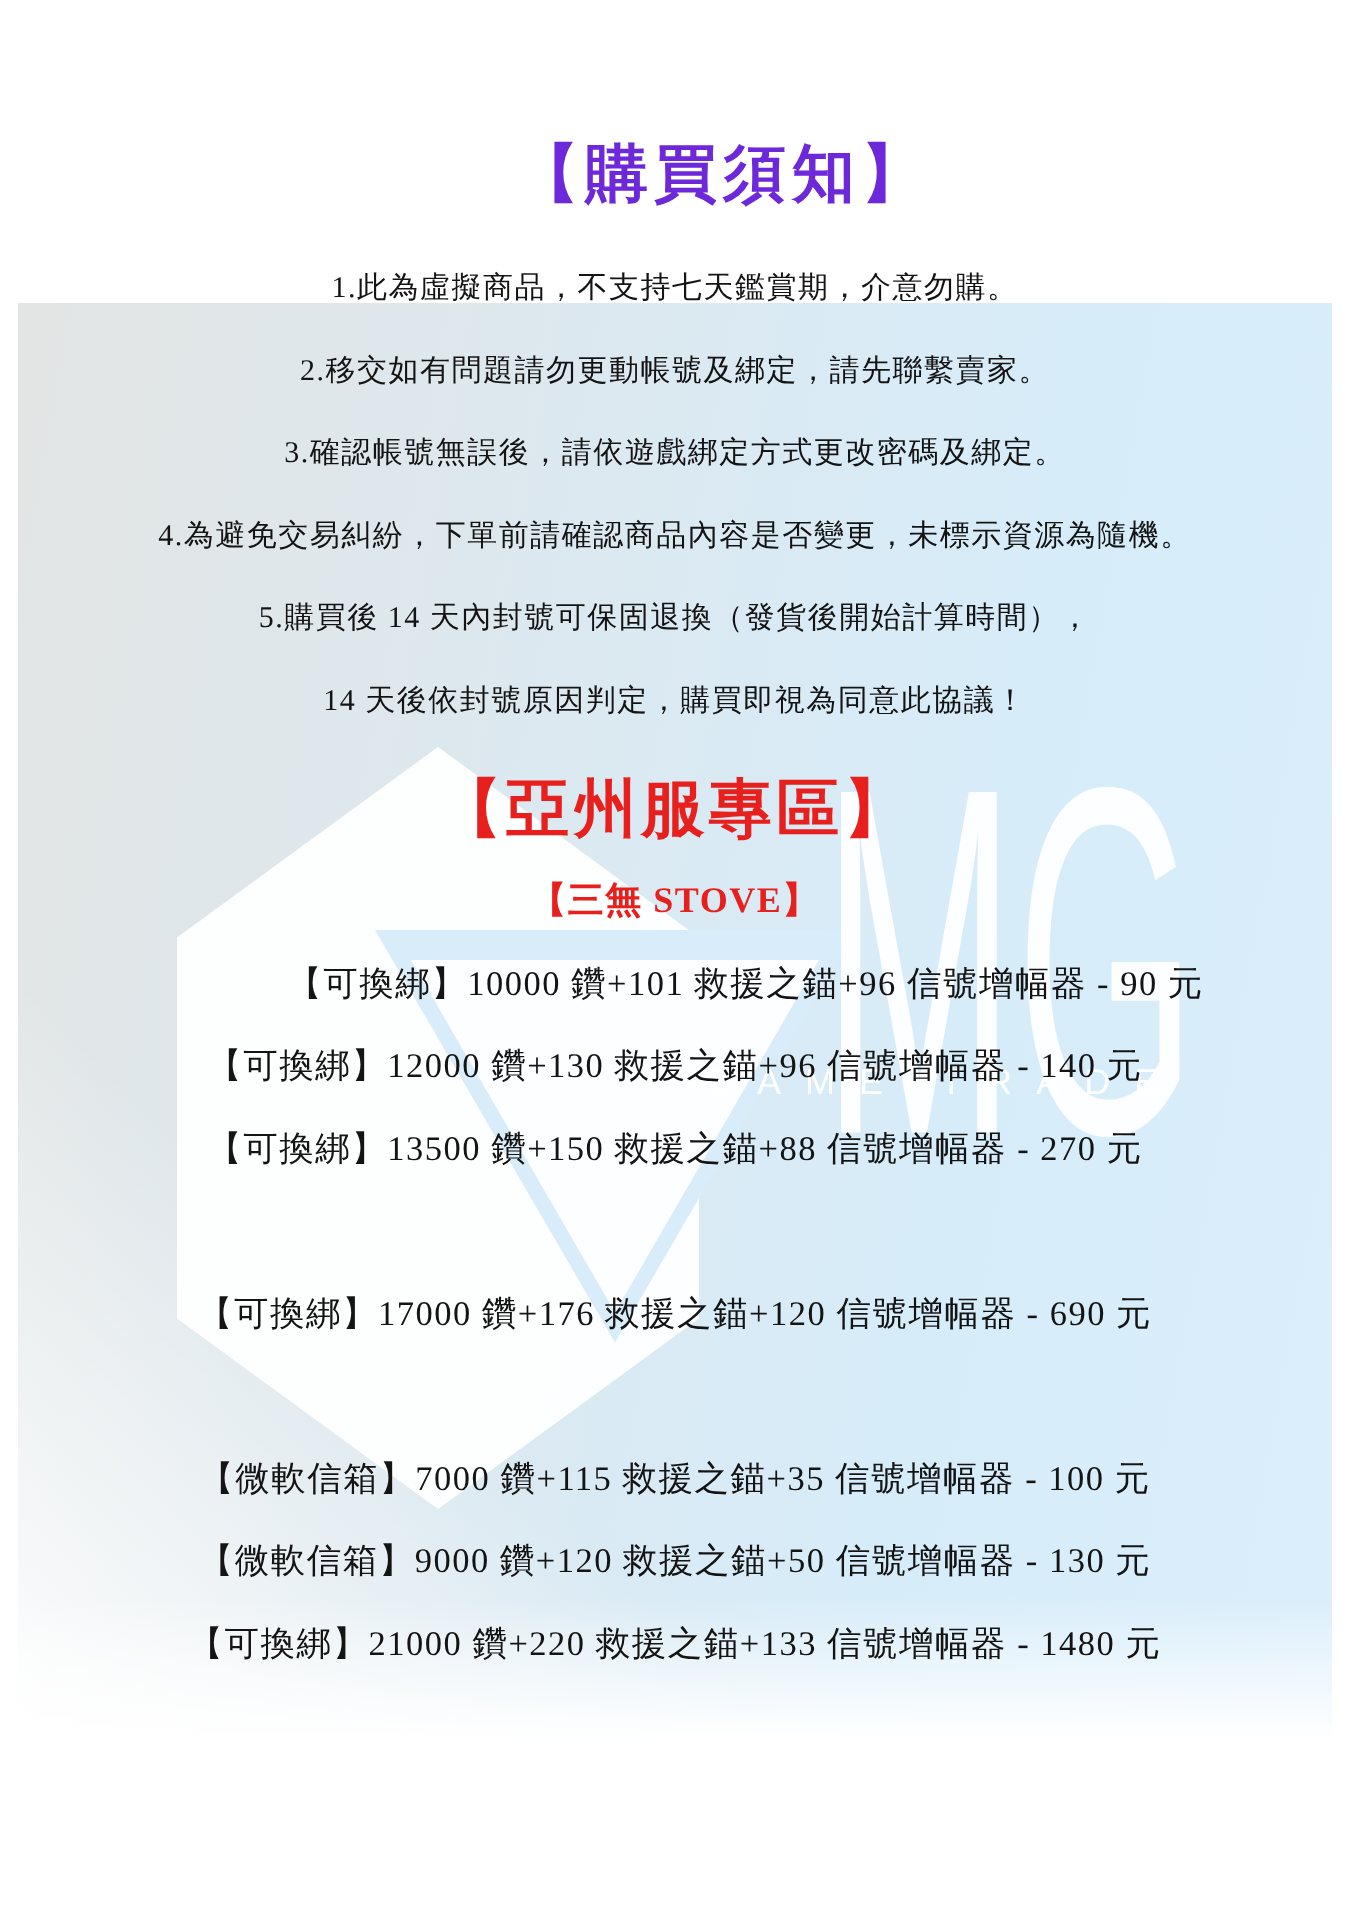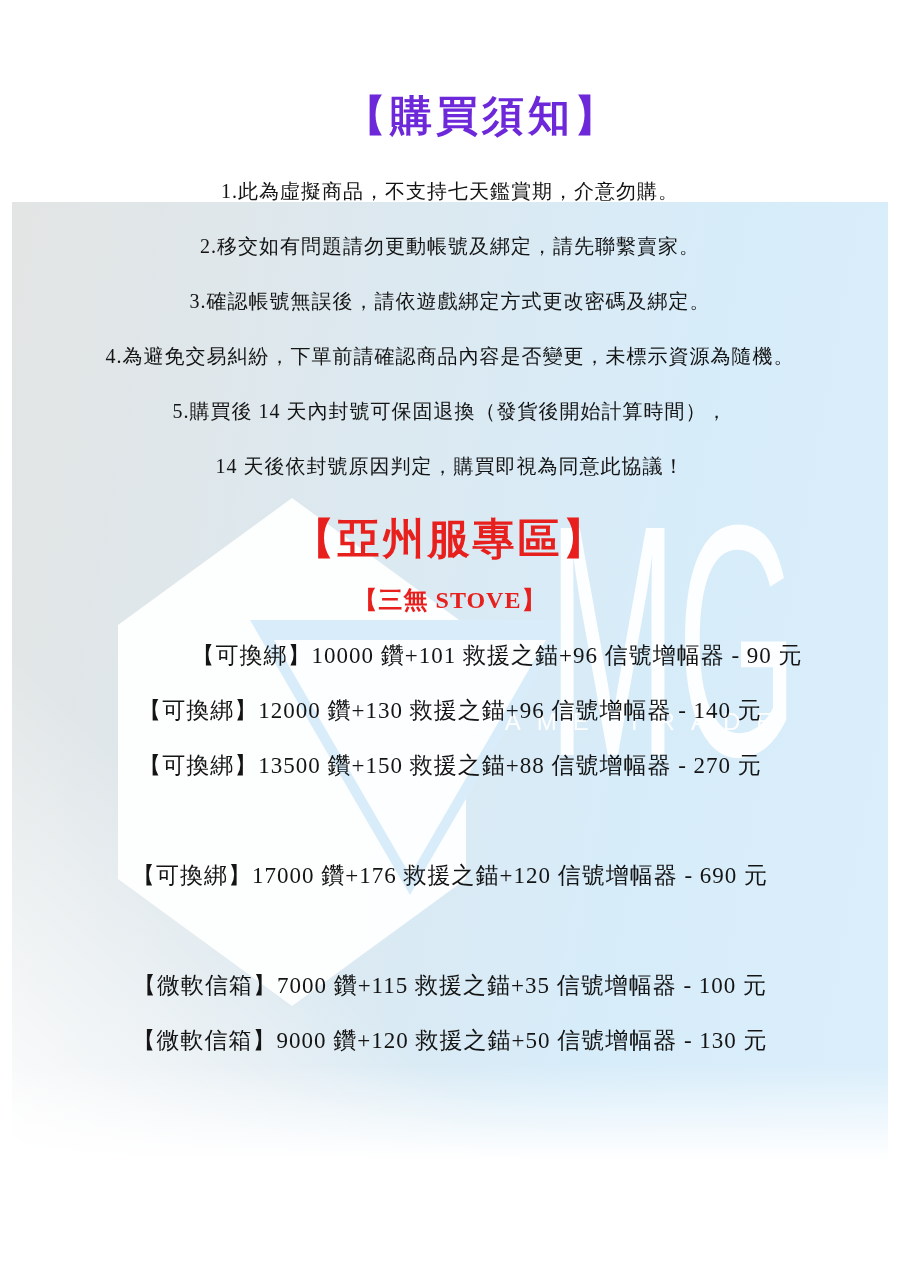--- a/index.html
+++ b/index.html
@@ -129,14 +129,15 @@
 
   <h2 class="line section-title">【亞州服專區】</h2>
   <div class="line sub-title">【三無 STOVE】</div>
 
   <div class="line product p0">【可換綁】10000 鑽+101 救援之錨+96 信號增幅器 - 90 元</div>
   <div class="line product p1">【可換綁】12000 鑽+130 救援之錨+96 信號增幅器 - 140 元</div>
   <div class="line product p2">【可換綁】13500 鑽+150 救援之錨+88 信號增幅器 - 270 元</div>
   <div class="line product p4">【可換綁】17000 鑽+176 救援之錨+120 信號增幅器 - 690 元</div>
   <div class="line product p6">【微軟信箱】7000 鑽+115 救援之錨+35 信號增幅器 - 100 元</div>
   <div class="line product p7">【微軟信箱】9000 鑽+120 救援之錨+50 信號增幅器 - 130 元</div>
+  <div class="line product p8">【可換綁】21000 鑽+220 救援之錨+133 信號增幅器 - 1480 元</div>
 
 </div>
 
 </body></html>

